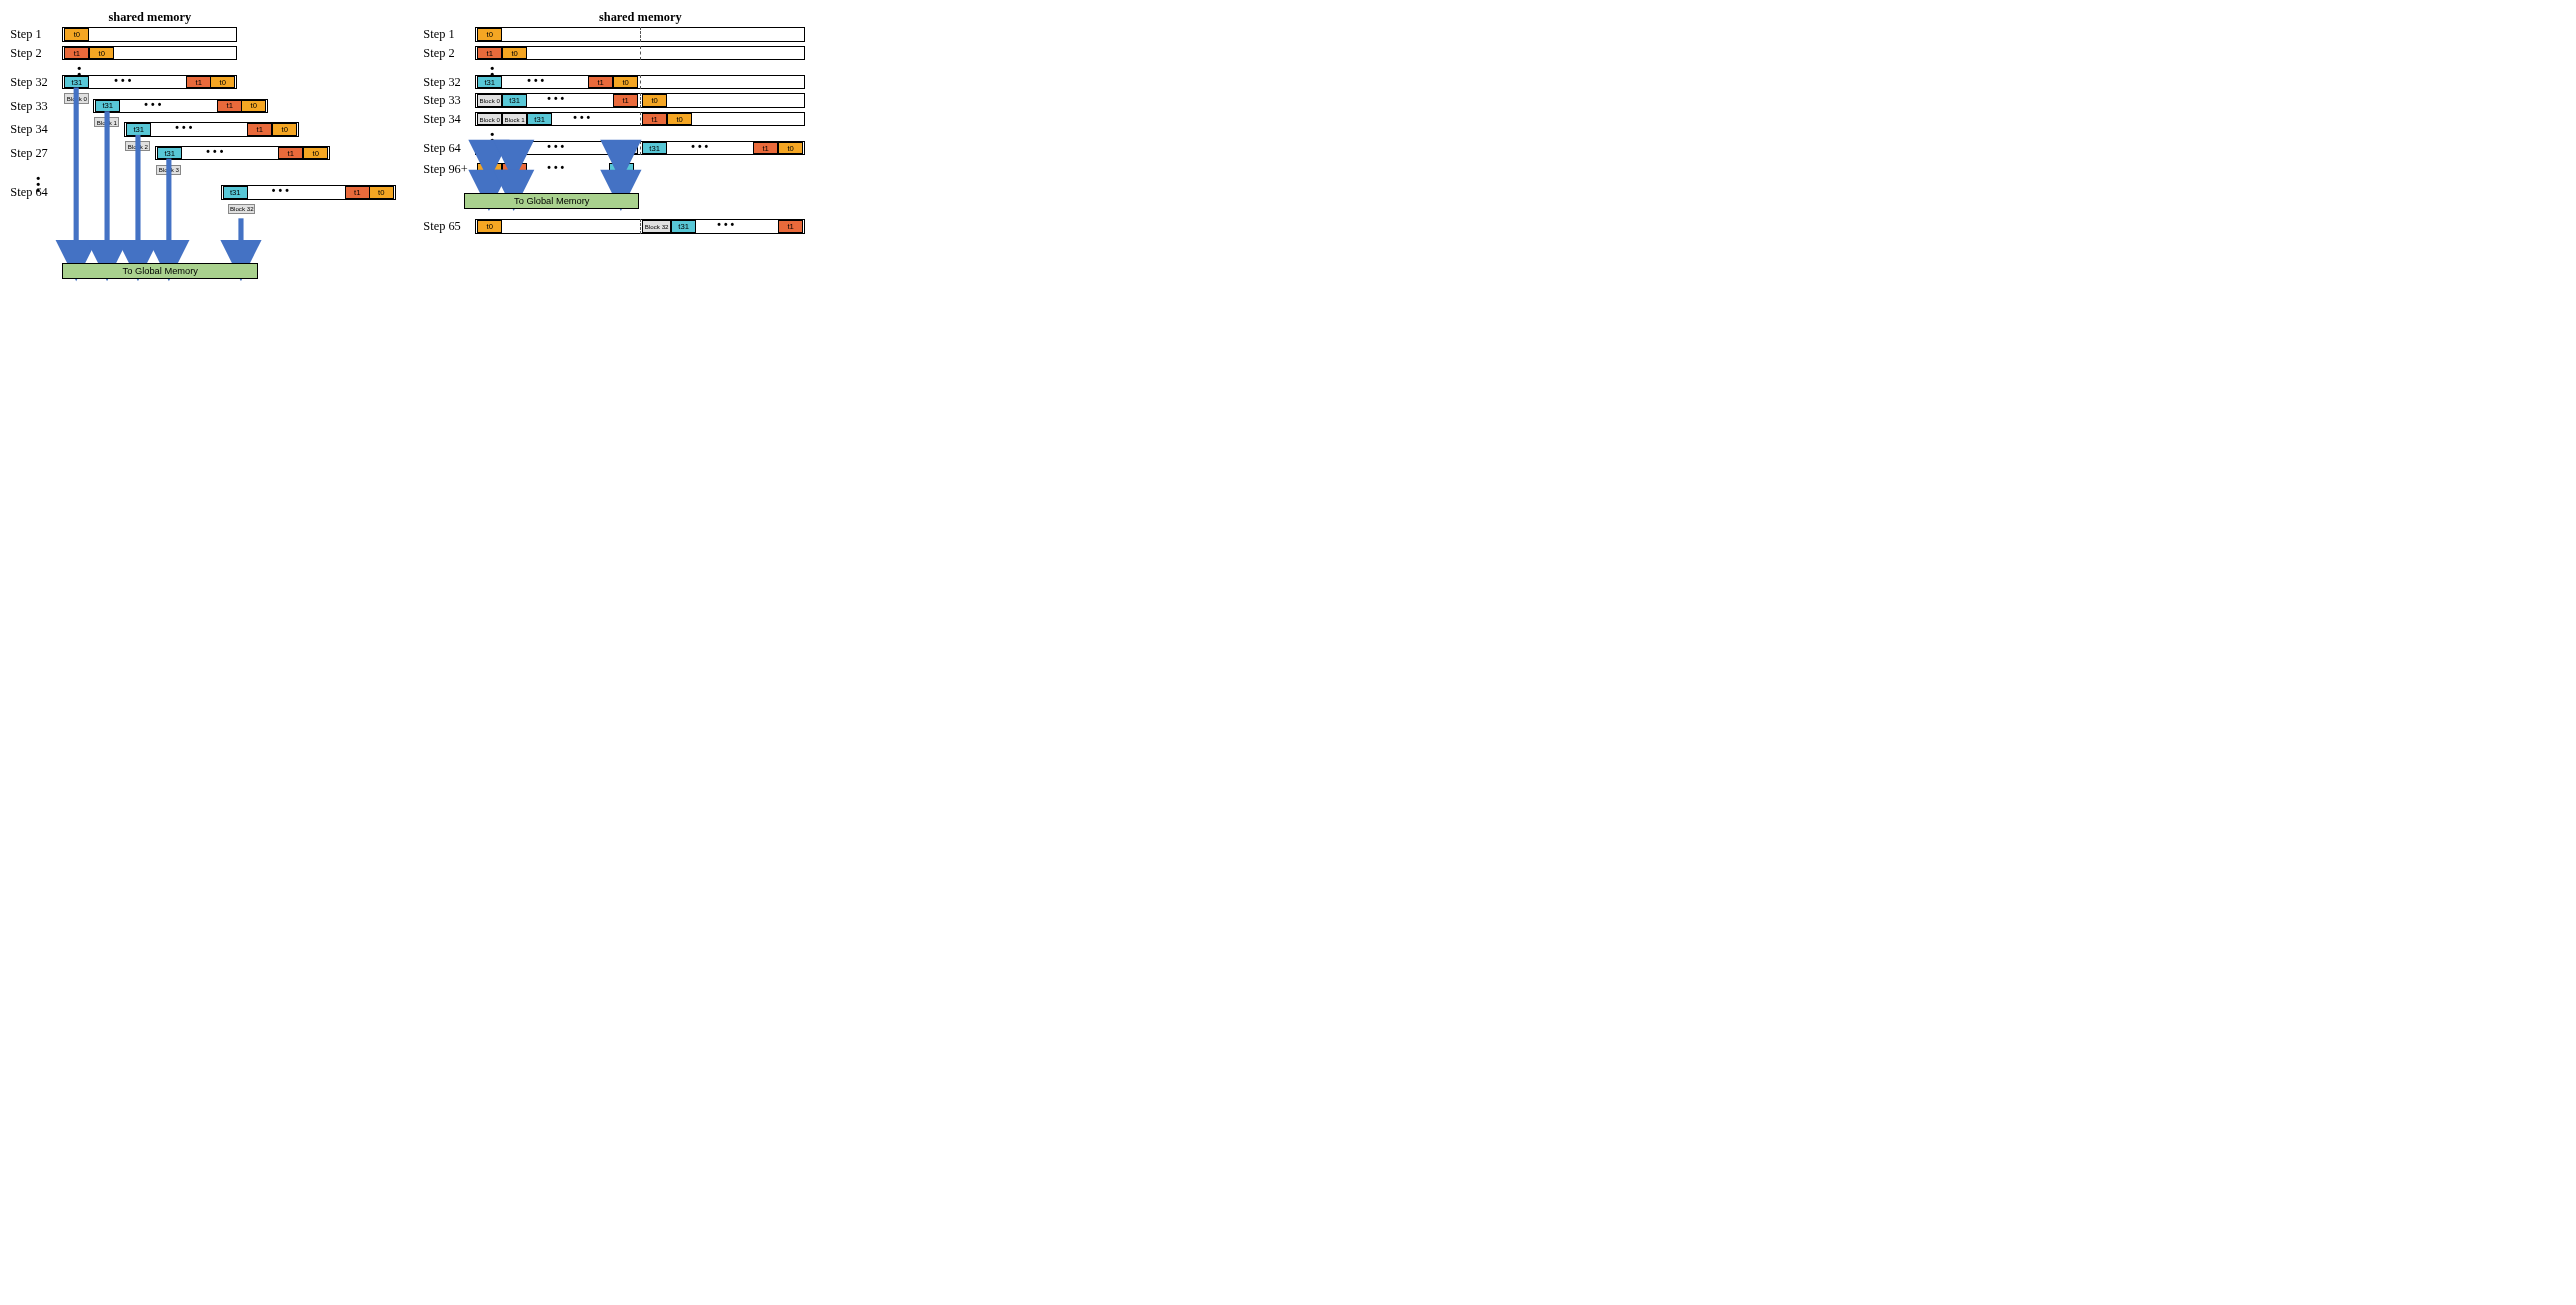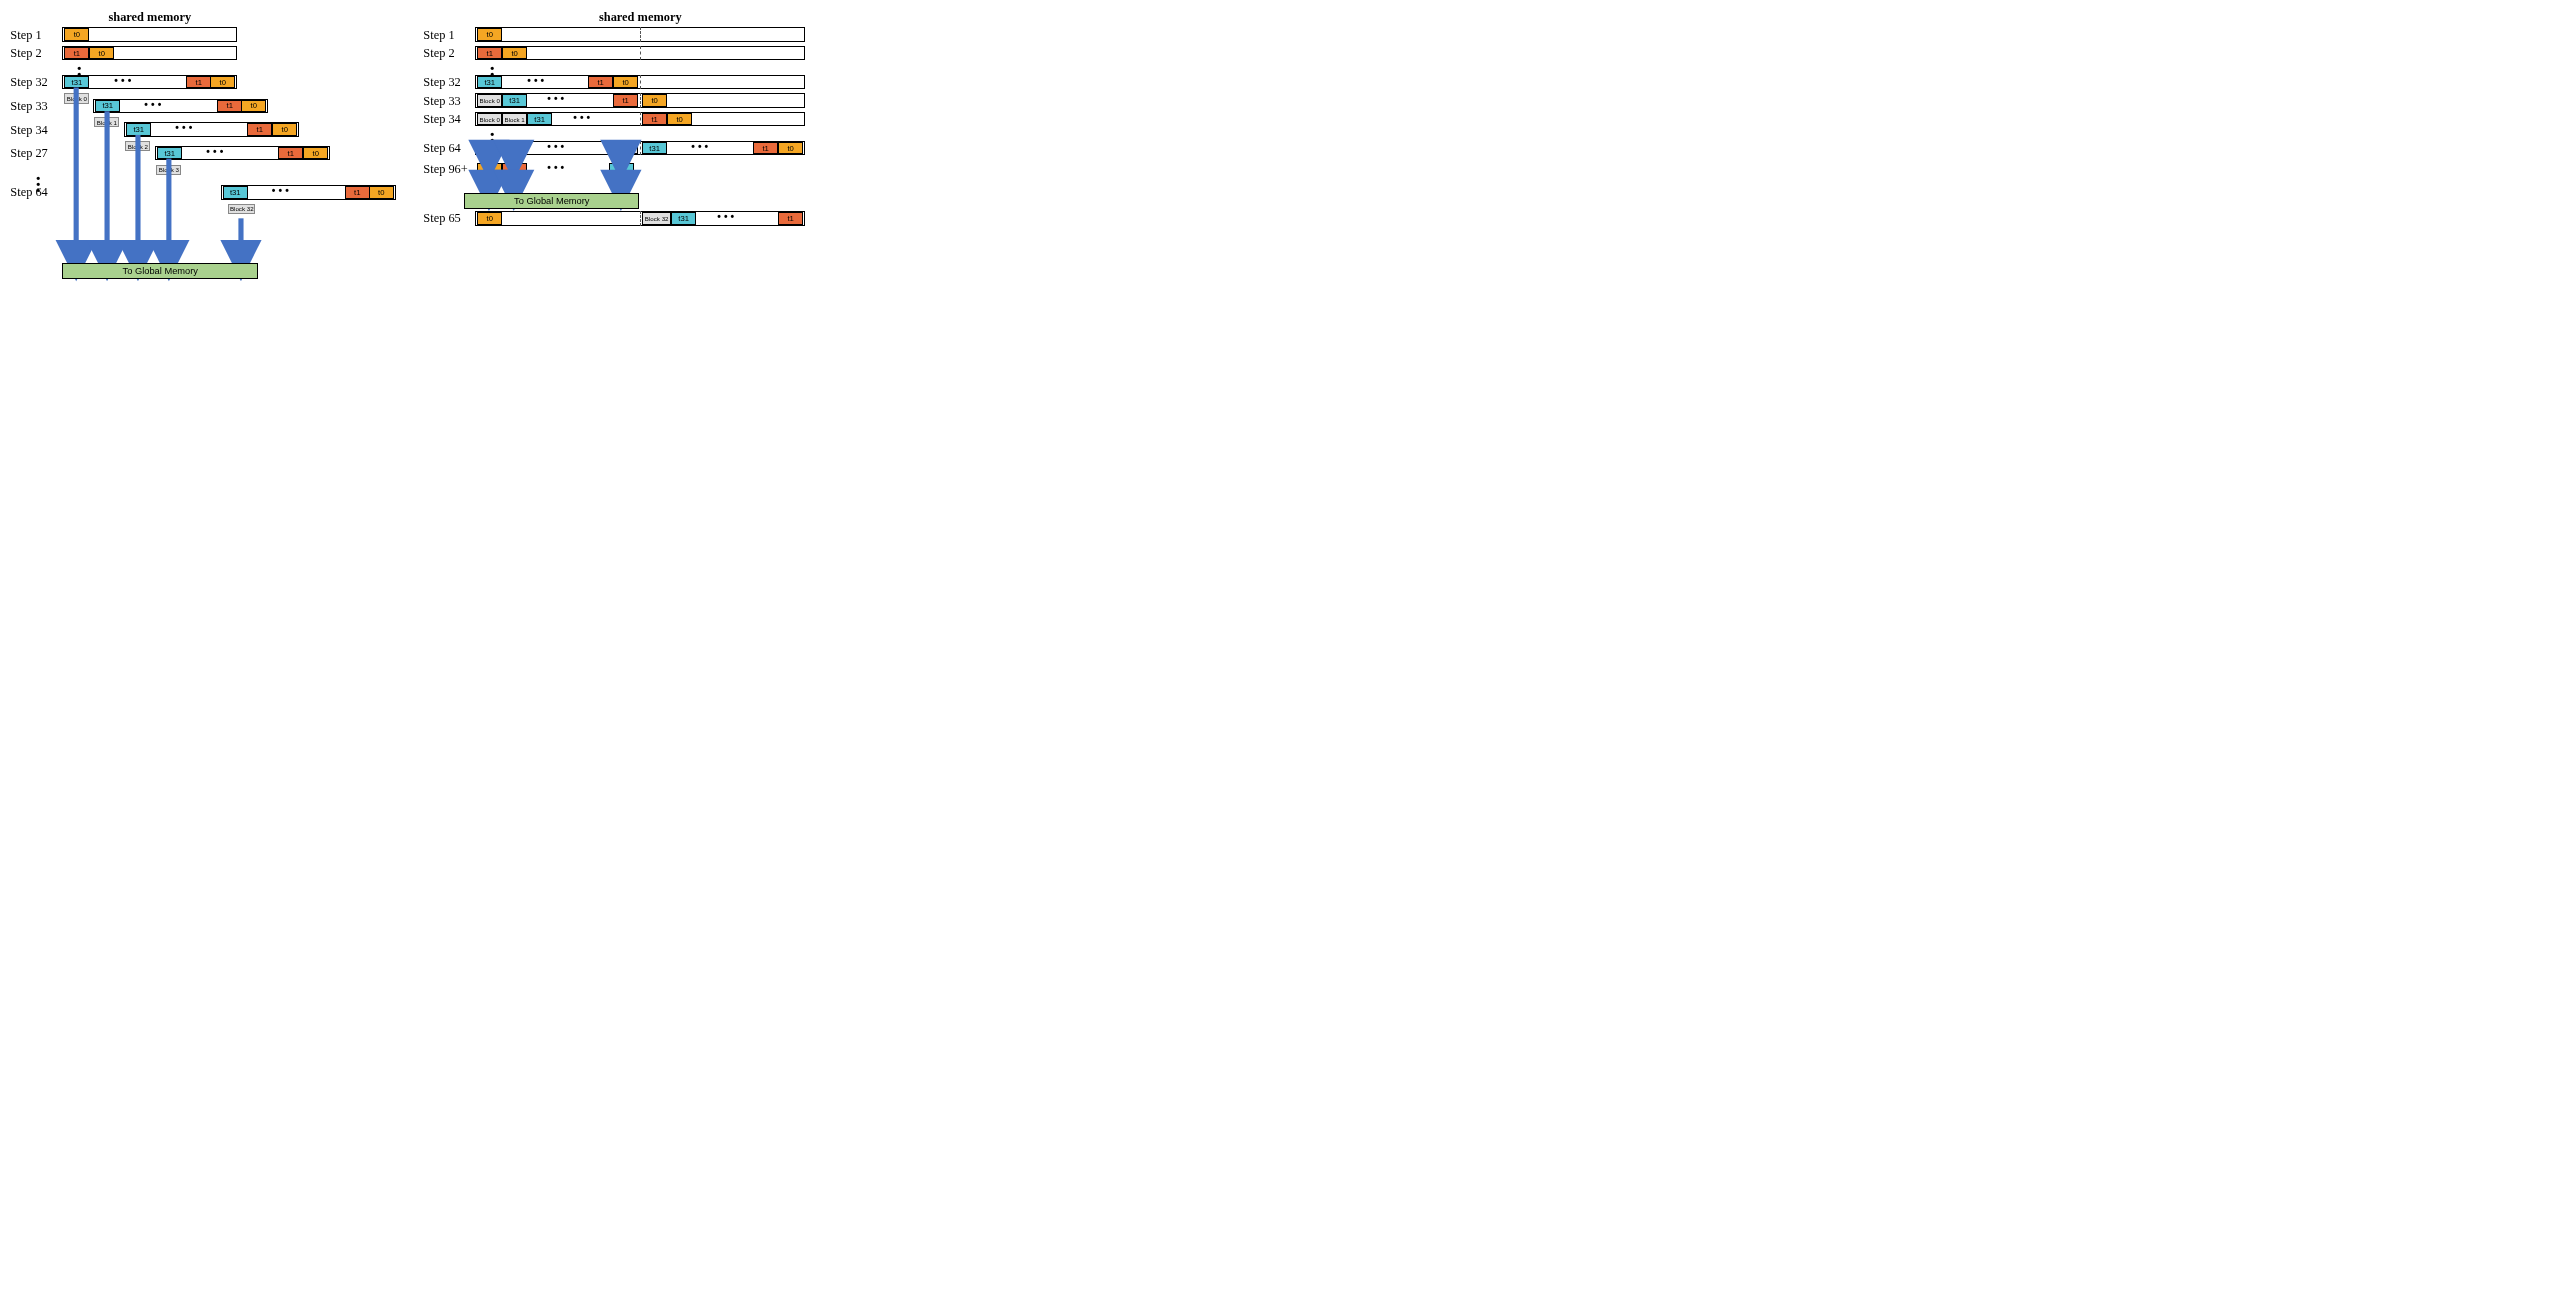--- a/index.html
+++ b/index.html
@@ -18,21 +18,20 @@
     position: relative;
   }
   .title {
     font-weight: bold;
     text-align: center;
     font-size: 12.4px;
     margin-bottom: 2.1px;
   }
   .row {
     display: flex;
-    align-items: center;
     margin-bottom: 3.1px;
   }
   .step-label {
     width: 52px;
     font-size: 12.4px;
     text-align: left;
   }
   .bar-area {
     position: relative;
     height: 15.5px;
@@ -333,21 +332,21 @@
         <line x1="176" y1="2" x2="176" y2="24" stroke="#4472C4" stroke-width="10" marker-end="url(#ahR)"></line>
         <line x1="384" y1="2" x2="384" y2="24" stroke="#4472C4" stroke-width="10" marker-end="url(#ahR)"></line>
 
         <line x1="128" y1="60" x2="128" y2="82" stroke="#4472C4" stroke-width="10" marker-end="url(#ahR2)"></line>
         <line x1="176" y1="60" x2="176" y2="82" stroke="#4472C4" stroke-width="10" marker-end="url(#ahR2)"></line>
         <line x1="384" y1="60" x2="384" y2="82" stroke="#4472C4" stroke-width="10" marker-end="url(#ahR2)"></line>
       </svg>
       <div class="global-box" style="position:absolute; left:41px; top:13px; width:175px; height:15.5px;">To Global Memory</div>
     </div>
 
-    <div class="row" style="margin-top:0;">
+    <div class="row" style="margin-top:8px;">
       <div class="step-label">Step 65</div>
       <div class="bar-area" style="width:371px;">
         <div class="mem-bar" style="left:0; width:330px;"></div>
         <div class="dash-line" style="left:165px; top:0; height:14.4px;"></div>
         <div class="cell c-orange" style="left:2.1px; width:25px;">t0</div>
         <div class="cell c-grey" style="left:167px; width:29px;">Block 32</div>
         <div class="cell c-teal" style="left:196px; width:25px;">t31</div>
         <div class="dots" style="left:242px;">•••</div>
         <div class="cell c-red" style="left:303px; width:25px;">t1</div>
       </div>

